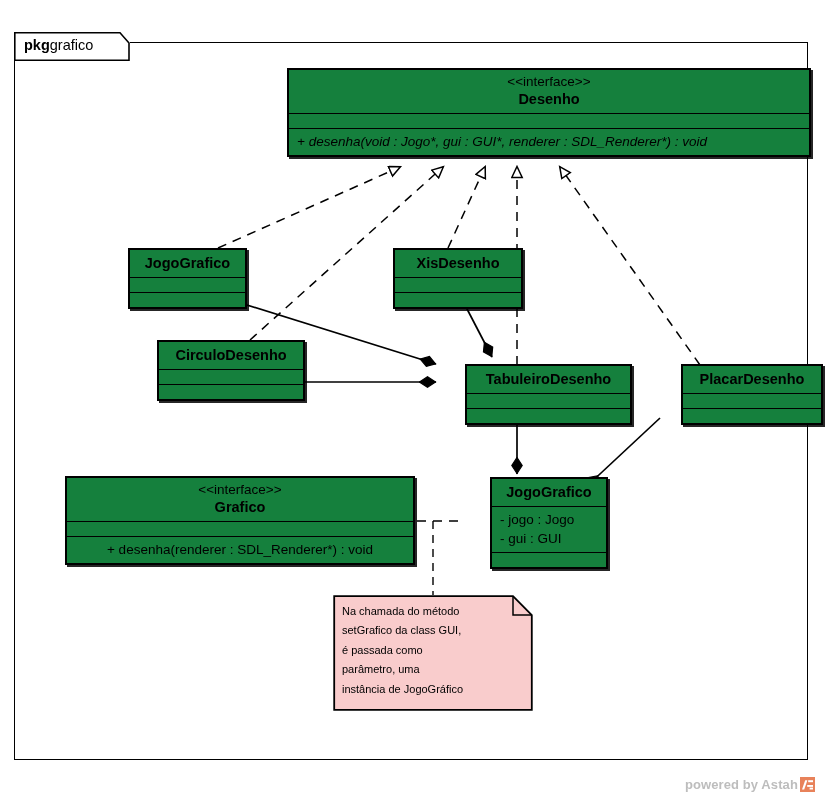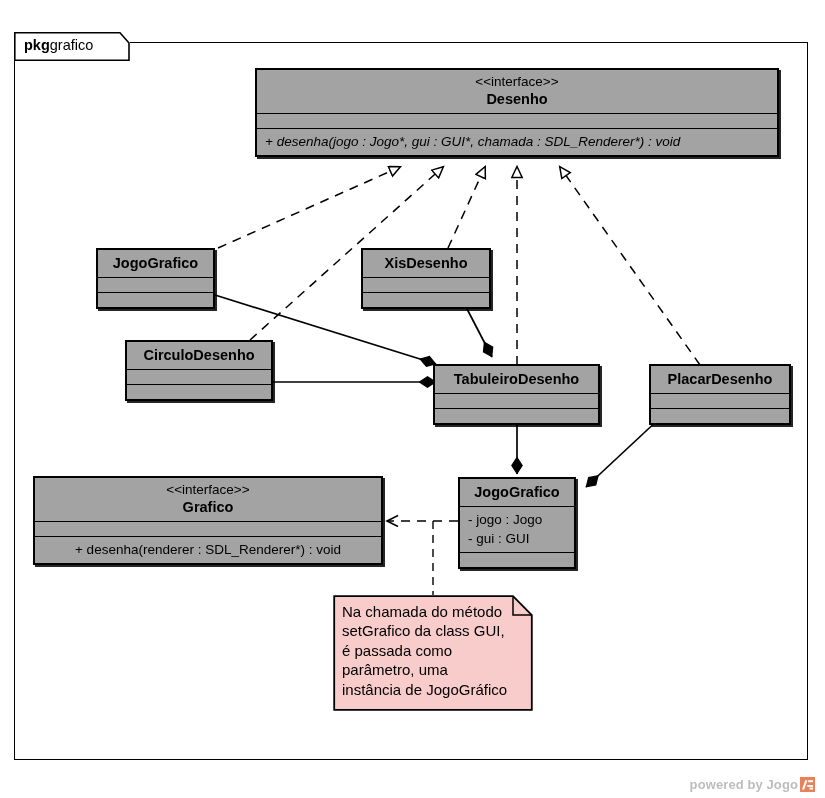--- a/index.html
+++ b/index.html
@@ -72,24 +72,25 @@
     color: #000;
     white-space: nowrap;
     letter-spacing: 0px;
   }
   .pkg-tab-label b { font-weight: bold; }
   .pkg-tab-label span { font-weight: normal; }
 
   
   .uml-class {
     position: absolute;
-    background: #a3a3a3;
+    background: #15803d;
     border: 2.2px solid #000;
     box-sizing: border-box;
     box-shadow: 2px 2px 0 rgba(0,0,0,0.85);
+    margin-left: 32px;
   }
   .uml-head {
     padding: 4px 6px 5px 6px;
     text-align: center;
     box-sizing: border-box;
   }
   .uml-stereo {
     font-size: 13.5px;
     color: #000;
     line-height: 16px;
@@ -126,21 +127,21 @@
 
   
   .uml-note {
     position: absolute;
     box-sizing: border-box;
   }
   .uml-note-text {
     position: absolute;
     left: 9px;
     top: 7px;
-    font-size: 15px;
+    font-size: 11px;
     color: #000;
     line-height: 19.4px;
     white-space: pre;
   }
 
   
   .watermark {
     position: absolute;
     right: 10px;
     bottom: 6px;
@@ -242,21 +243,21 @@
 
   <div class="uml-class" style="left:255px; top:68px; width:524px;">
     <div class="uml-head">
       <div class="uml-stereo">&lt;&lt;interface&gt;&gt;</div>
       <div class="uml-name">Desenho</div>
     </div>
     <div class="uml-sep"></div>
     <div class="uml-compart empty"></div>
     <div class="uml-sep"></div>
     <div class="uml-compart">
-      <div class="uml-member italic">+ desenha(jogo : Jogo*, gui : GUI*, chamada : SDL_Renderer*) : void</div>
+      <div class="uml-member italic">+ desenha(void : Jogo*, gui : GUI*, renderer : SDL_Renderer*) : void</div>
     </div>
   </div>
 
   <div class="uml-class" style="left:96px; top:248px; width:119px;">
     <div class="uml-head">
       <div class="uml-name">JogoGrafico</div>
     </div>
     <div class="uml-sep"></div>
     <div class="uml-compart empty"></div>
     <div class="uml-sep"></div>
@@ -335,21 +336,21 @@
       <path d="M 180 1.2 L 180 20 L 198.8 20" fill="none" stroke="#000000" stroke-width="1.5"></path>
     </svg>
     <div class="uml-note-text">Na chamada do método
 setGrafico da class GUI,
 é passada como
 parâmetro, uma
 instância de JogoGráfico</div>
   </div>
 
   <div class="watermark">
-    <div class="watermark-text">powered by Jogo</div>
+    <div class="watermark-text">powered by Astah</div>
     <svg class="watermark-logo" viewBox="0 0 15 15">
       <rect x="0" y="0" width="15" height="15" fill="#e8825a"></rect>
       <path d="M 2 12.5 L 5.2 3.2 L 7.4 3.2 L 4.2 12.5 Z" fill="#ffffff"></path>
       <path d="M 8.2 3.2 L 13 3.2 L 13 5.2 L 8.2 5.2 Z" fill="#ffffff"></path>
       <path d="M 7.2 8 L 13 8 L 13 9.9 L 7.2 9.9 Z" fill="#ffffff"></path>
       <path d="M 9.6 10.6 L 13 10.6 L 13 12.5 L 9.6 12.5 Z" fill="#ffffff"></path>
     </svg>
   </div>
 
 </div>

